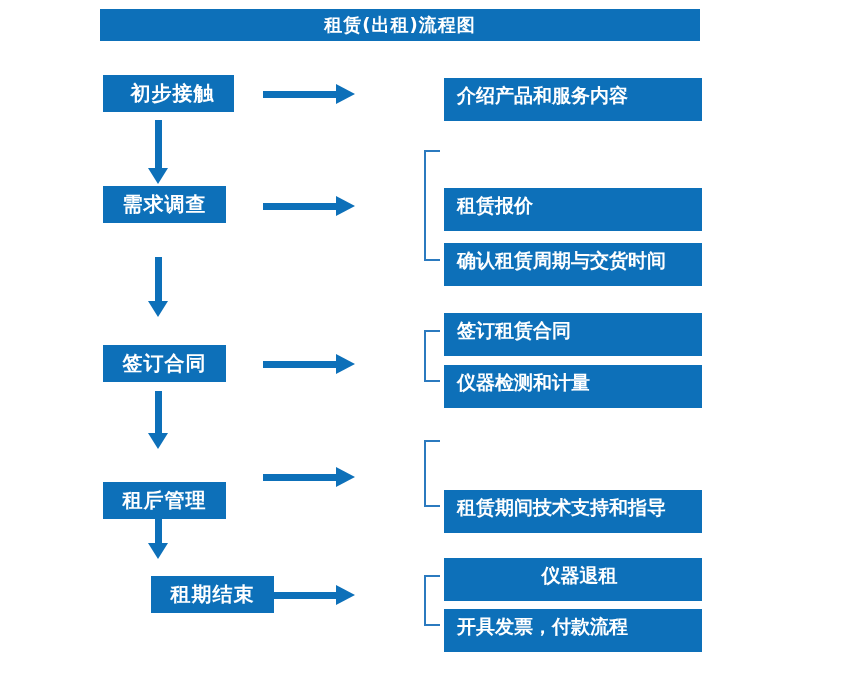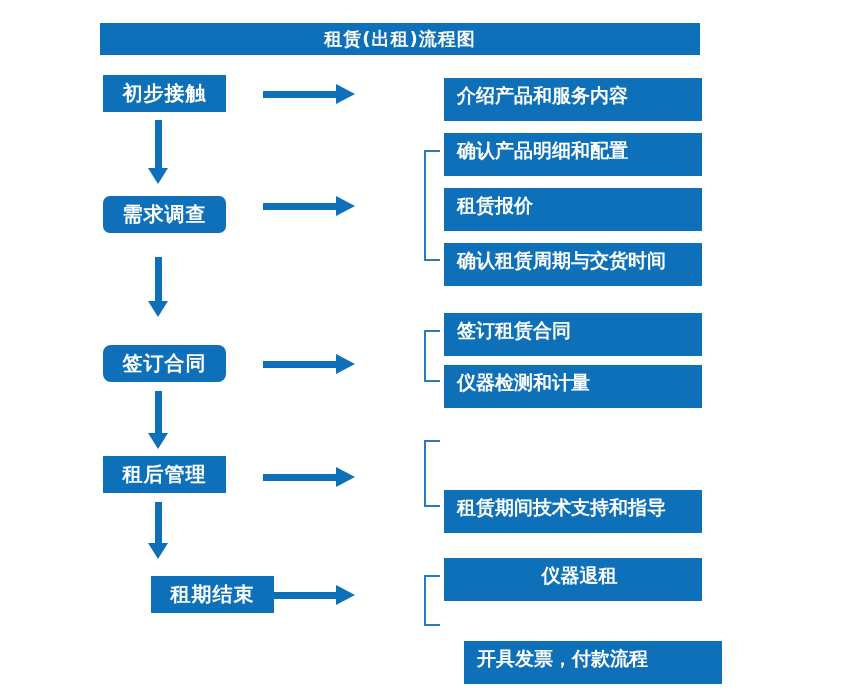--- a/index.html
+++ b/index.html
@@ -8,21 +8,21 @@
   }
   html,body{margin:0;padding:0;background:#ffffff;}
   .canvas{
     position:relative;
     width:844px;height:688px;
     background:#ffffff;
     font-family:"DejaVu Sans", sans-serif;
     overflow:hidden;
   }
   .title-bar{
-    position:absolute;left:100px;top:23px;width:600px;height:32px;
+    position:absolute;left:100px;top:9px;width:600px;height:32px;
     background:var(--primary);
     color:#ffffff;font-weight:bold;font-size:18px;
     display:flex;align-items:center;justify-content:center;
     letter-spacing:1px;
   }
   .step-box{
     position:absolute;left:103px;width:123px;height:37px;
     background:var(--primary);
     color:#ffffff;font-weight:bold;font-size:20px;
     display:flex;align-items:center;justify-content:center;
@@ -59,24 +59,24 @@
     border-top:16px solid var(--primary);
   }
   .bracket{
     position:absolute;left:424px;width:16px;
     border-left:2px solid var(--bracket);
     border-top:2px solid var(--bracket);
     border-bottom:2px solid var(--bracket);
     box-sizing:border-box;
   }
   
-  #step0{top:75px;}  #step1{top:196px;border-radius:7px;} #step2{top:345px;border-radius:8px;} #step3{top:456px;} #step4{top:576px;margin-left:48px;}
+  #step0{top:75px;padding-left:8px;}  #step1{top:186px;} #step2{top:345px;} #step3{top:482px;} #step4{top:576px;margin-left:48px;}
   #out0{top:78px;}   #out1{top:133px;}  #out2{top:188px;}  #out3{top:243px;}
   #out4{top:313px;}  #out5{top:365px;}  #out6{top:423px;}  #out7{top:490px;}
-  #out8{top:558px;text-align:center;}  #out9{top:641px;margin-left:20px;}
+  #out8{top:558px;text-align:center;}  #out9{top:609px;}
   #ha0{top:84px;}  #ha1{top:196px;} #ha2{top:354px;} #ha3{top:467px;} #ha4{top:585px;}
   #va0{top:120px;height:64px;}
   #va1{top:257px;height:60px;}
   #va2{top:391px;height:58px;}
   #va3{top:502px;height:57px;}
   #br0{top:150px;height:111px;}
   #br1{top:330px;height:52px;}
   #br2{top:440px;height:67px;}
   #br3{top:575px;height:51px;}
 </style>
@@ -142,21 +142,20 @@
       <div class="shaft"></div>
       <div class="head"></div>
     </div>
 
   <div id="br0" class="bracket"></div>
   <div id="br1" class="bracket"></div>
   <div id="br2" class="bracket"></div>
   <div id="br3" class="bracket"></div>
 
   <div id="out0" class="output-box">介绍产品和服务内容</div>
-  <div id="out1" class="output-box">确认产品明细和配置</div>
   <div id="out2" class="output-box">租赁报价</div>
   <div id="out3" class="output-box">确认租赁周期与交货时间</div>
   <div id="out5" class="output-box">仪器检测和计量</div>
   <div id="out4" class="output-box">签订租赁合同</div>
   <div id="out7" class="output-box">租赁期间技术支持和指导</div>
   <div id="out8" class="output-box">仪器退租</div>
   <div id="out9" class="output-box">开具发票，付款流程</div>
 
 </div>
 

